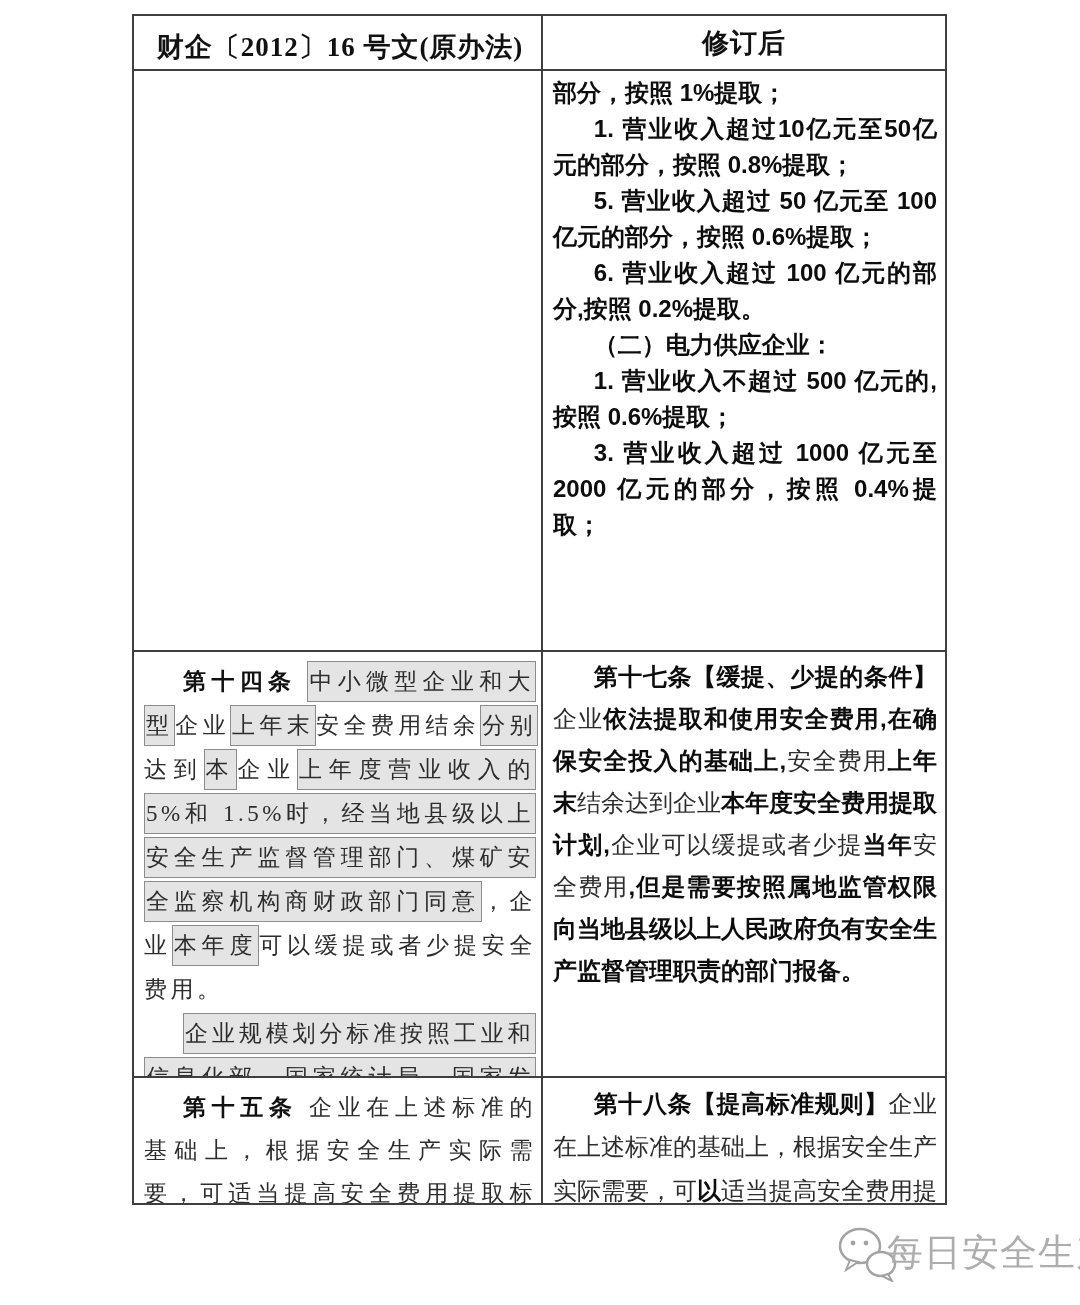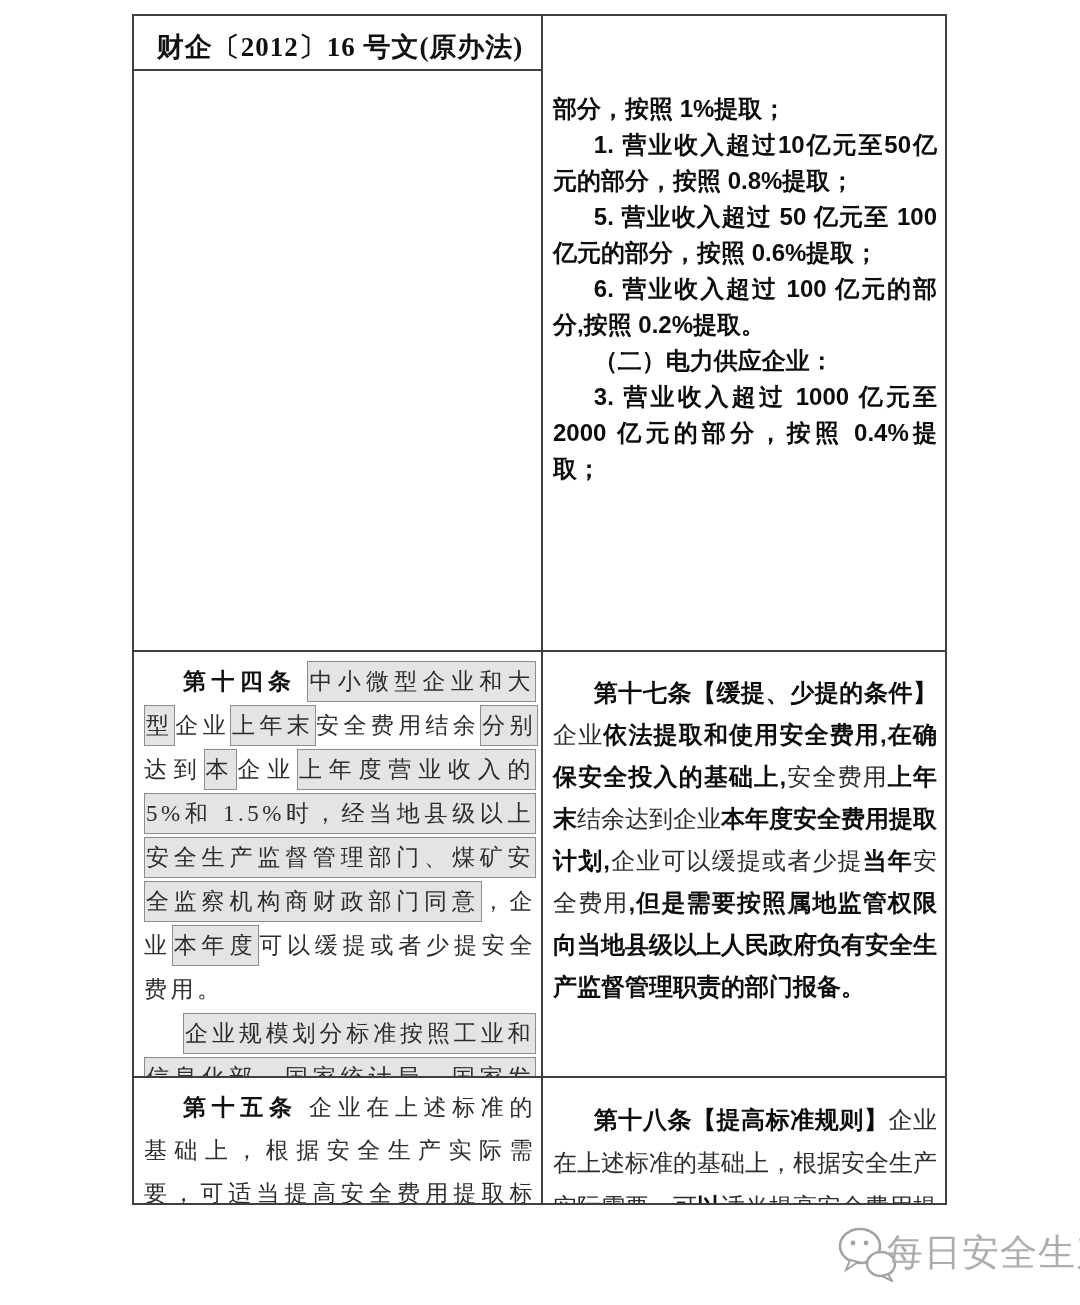--- a/index.html
+++ b/index.html
@@ -18,21 +18,21 @@
   .thead,.trow{display:grid;grid-template-columns:409px 1fr;}
   .th{
     height:55px;box-sizing:border-box;
     display:flex;align-items:center;justify-content:center;
     font-size:27px;font-weight:700;color:#111;
     border-bottom:2px solid #3f3f3f;letter-spacing:1px;
   }
   .th.left-td{border-right:2px solid #3f3f3f;text-align:center;}
   .td{box-sizing:border-box;overflow:hidden;}
   .left-td{border-right:2px solid #3f3f3f;padding:8px 5px 0 10px;}
-  .right-td{padding:20px 8px 0 10px;}
+  .right-td{padding:4px 8px 0 10px;}
   .r0 .td{height:581px;border-bottom:2px solid #3f3f3f;}
   .r1 .td{height:426px;border-bottom:2px solid #3f3f3f;}
   .r2 .td{height:125px;}
   .r0{}
 
   .td p{margin:0;text-align:justify;}
   .td p.ind{text-indent:1.7em;}
   .left-td p{font-size:23px;line-height:44px;letter-spacing:3.5px;color:#1c1c1c;}
   .right-td p{font-size:24px;line-height:42px;color:#101010;}
   .r0 .right-td p{line-height:36px;}
@@ -68,30 +68,32 @@
   }
 </style>
 </head>
 <body>
 
 <div class="page">
 
   <div class="doc-table">
     <div class="thead">
       <div class="th left-td">财企〔2012〕16 号文(原办法)</div>
+      <div class="th">修订后</div>
     </div>
     <div id="tbody">
         <div class="trow r0">
           <div class="td left-td"></div>
           <div class="td right-td">
             <p><span class="s-b">部分，按照 1%提取；</span></p>
             <p class="ind"><span class="s-b">1. 营业收入超过10亿元至50亿元的部分，按照 0.8%提取；</span></p>
             <p class="ind"><span class="s-b">5. 营业收入超过 50 亿元至 100 亿元的部分，按照 0.6%提取；</span></p>
             <p class="ind"><span class="s-b">6. 营业收入超过 100 亿元的部分,按照 0.2%提取。</span></p>
             <p class="ind"><span class="s-b">（二）电力供应企业：</span></p>
+            <p class="ind"><span class="s-b">1. 营业收入不超过 500 亿元的,按照 0.6%提取；</span></p>
             <p class="ind"><span class="s-b">3. 营业收入超过 1000 亿元至 2000 亿元的部分，按照 0.4%提取；</span></p>
           </div>
         </div>
         <div class="trow r1">
           <div class="td left-td">
             <p class="ind"><span class="s-bs">第十四条 </span><span class="s-hl">中小微型企业和大型</span><span class="s-n">企业</span><span class="s-hl">上年末</span><span class="s-n">安全费用结余</span><span class="s-hl">分别</span><span class="s-n">达到</span><span class="s-hl">本</span><span class="s-n">企业</span><span class="s-hl">上年度营业收入的 5%和 1.5%时，经当地县级以上安全生产监督管理部门、煤矿安全监察机构商财政部门同意</span><span class="s-n">，企业</span><span class="s-hl">本年度</span><span class="s-n">可以缓提或者少提安全费用。</span></p>
             <p class="ind"><span class="s-hl">企业规模划分标准按照工业和信息化部、国家统计局、国家发展和改革委员会、财政部《关于印发中小企业划型标准规定的通知》（工信部联企业[2011]300号）规定执行。</span></p>
           </div>
           <div class="td right-td">
             <p class="ind"><span class="s-b">第十七条【缓提、少提的条件】</span><span class="s-n">企业</span><span class="s-b">依法提取和使用安全费用,在确保安全投入的基础上,</span><span class="s-n">安全费用</span><span class="s-b">上年末</span><span class="s-n">结余达到企业</span><span class="s-b">本年度安全费用提取计划,</span><span class="s-n">企业可以缓提或者少提</span><span class="s-b">当年</span><span class="s-n">安全费用</span><span class="s-b">,但是需要按照属地监管权限向当地县级以上人民政府负有安全生产监督管理职责的部门报备。</span></p>

